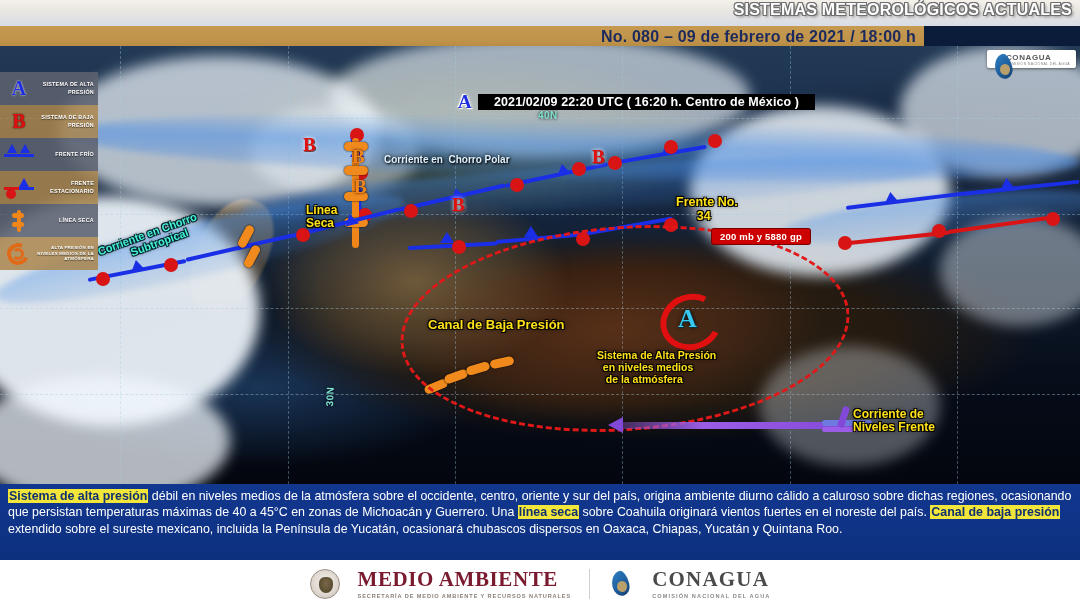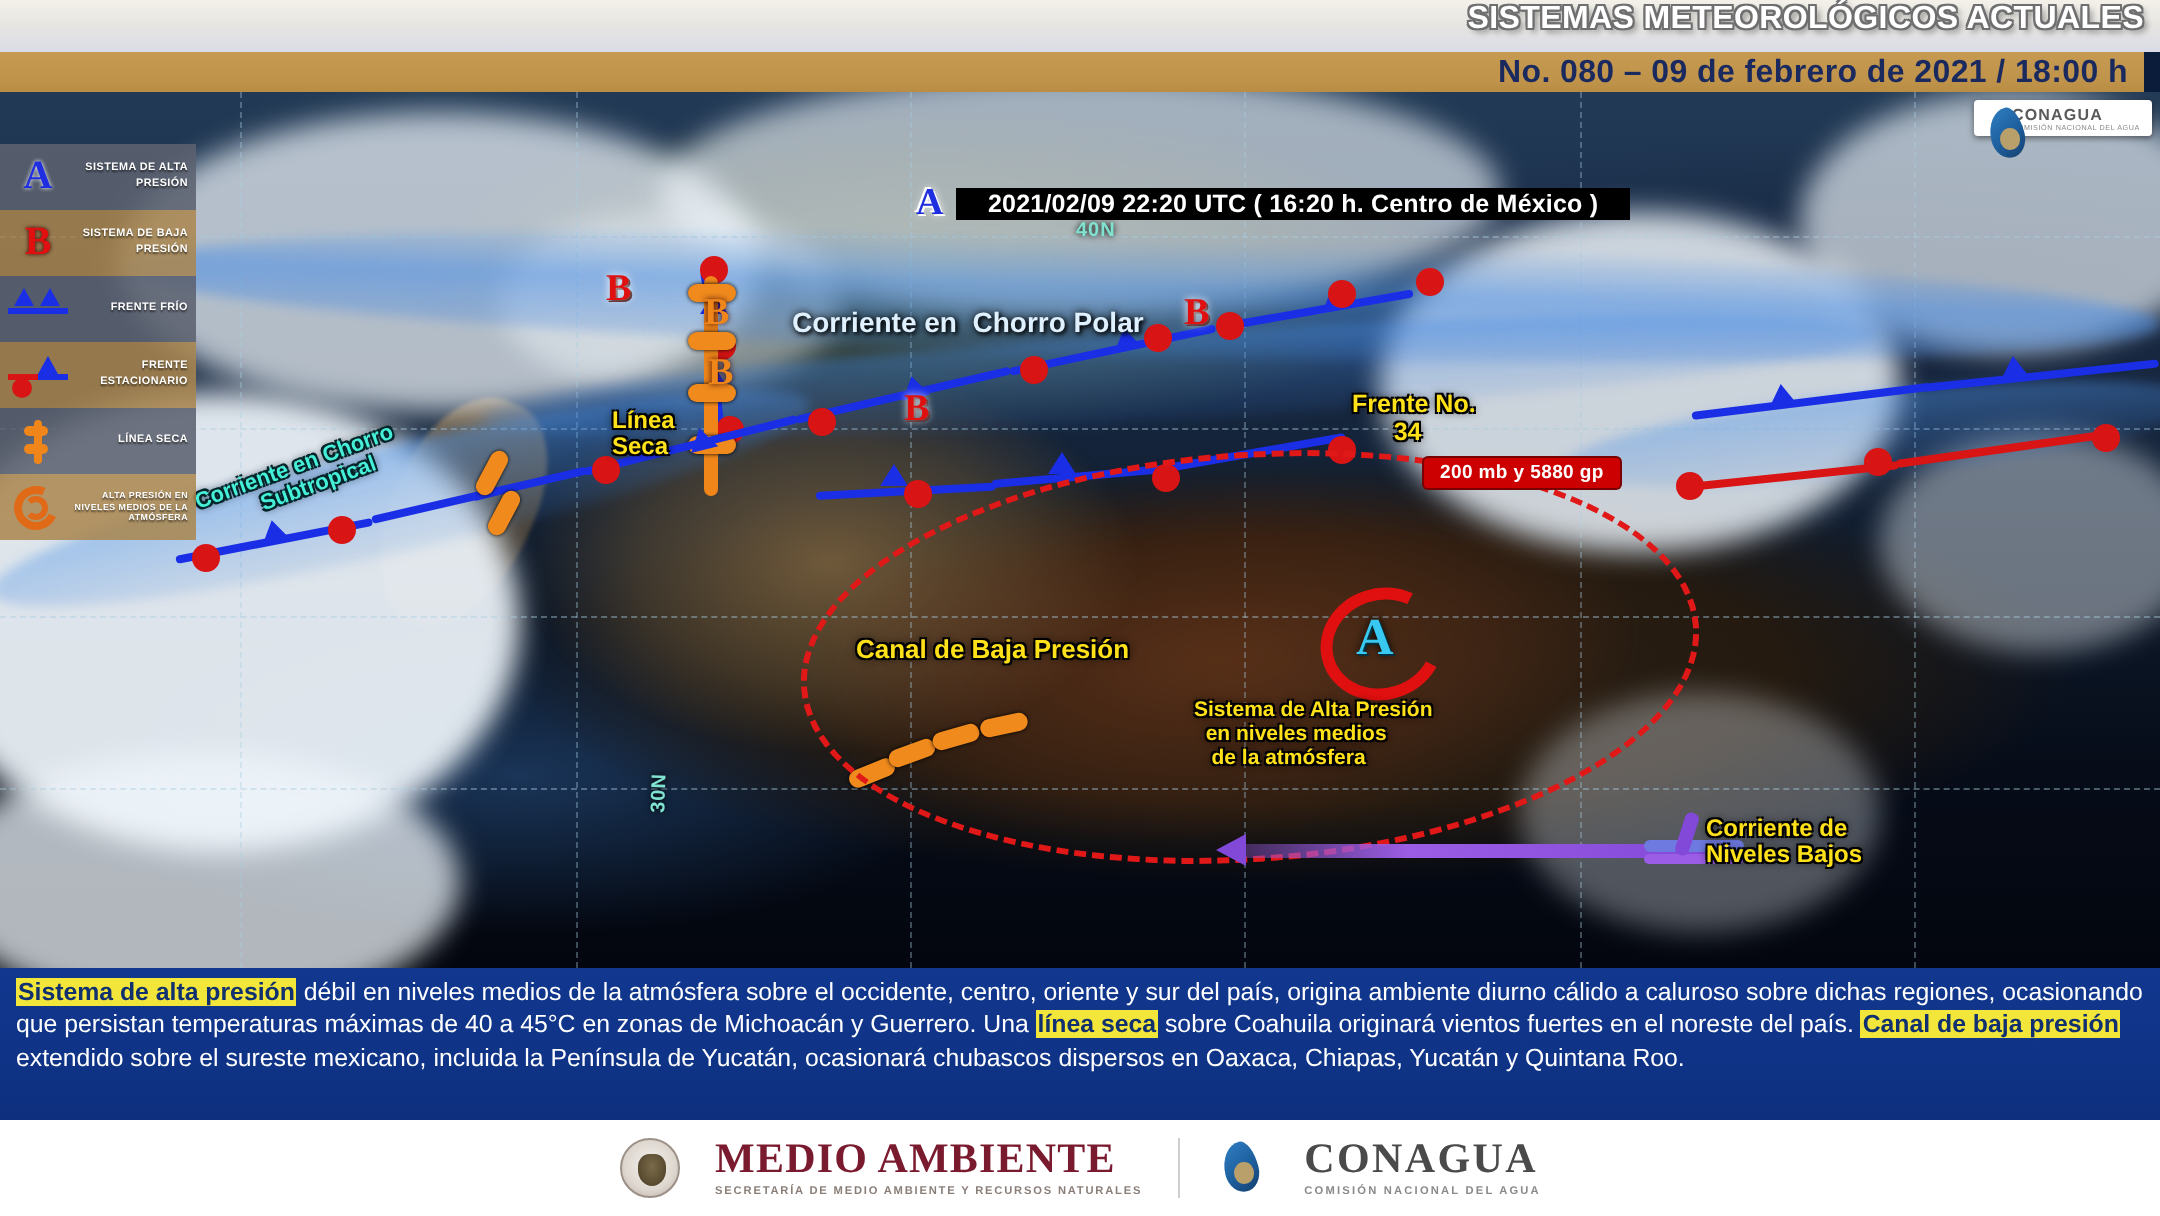--- a/index.html
+++ b/index.html
@@ -18,21 +18,21 @@
   .header-title {
     position:absolute; right:8px; top:1px;
     font-size:16px; font-weight:bold; letter-spacing:.2px;
     color:#ffffff;
     text-shadow:
       1px 0 0 #6f6f6f, -1px 0 0 #6f6f6f, 0 1px 0 #6f6f6f, 0 -1px 0 #6f6f6f,
       1px 1px 0 #6f6f6f, -1px -1px 0 #6f6f6f, 1px -1px 0 #6f6f6f, -1px 1px 0 #6f6f6f,
       2px 2px 3px rgba(0,0,0,.45);
   }
   .subheader {
-    position:absolute; left:0; top:26px; width:1072px; height:24px;
+    position:absolute; left:0; top:26px; width:924px; height:24px;
     background:linear-gradient(to bottom,#c79a51 0%,#c0934b 60%,#b5883f 100%);
   }
   .subheader-title {
     position:absolute; right:8px; top:2px;
     font-size:16px; font-weight:bold; color:#1b2a5e;
     letter-spacing:.2px;
   }
 
   
   .map {
@@ -444,33 +444,33 @@
     <div class="llj-bar2"></div>
     <div class="llj-tail"></div>
 
     <div class="press press-B" style="left:303px;top:88px">B</div>
     <div class="press press-B" style="left:352px;top:100px;color:#f0861a;text-shadow:0 0 3px #300">B</div>
     <div class="press press-B" style="left:354px;top:130px;color:#f0861a;text-shadow:0 0 3px #300">B</div>
     <div class="press press-A" style="left:458px;top:45px">A</div>
     <div class="press press-B" style="left:452px;top:148px">B</div>
     <div class="press press-B" style="left:592px;top:100px">B</div>
 
-    <div class="ann ann-white" style="left:396px;top:108px;font-size:14px">Corriente en  Chorro Polar</div>
+    <div class="ann ann-white" style="left:384px;top:108px;font-size:10px">Corriente en  Chorro Polar</div>
     <div class="ann ann-cyan" style="left:96px;top:200px;font-size:11px;transform:rotate(-20deg);transform-origin:0 0">Corriente en Chorro
           Subtropical</div>
     <div class="ann ann-yellow" style="left:306px;top:158px;font-size:12px">Línea
 Seca</div>
     <div class="ann ann-yellow" style="left:676px;top:149px;font-size:12.5px">Frente No.
       34</div>
     <div class="ann ann-yellow" style="left:428px;top:272px;font-size:13px">Canal de Baja Presión</div>
     <div class="ann ann-yellow" style="left:597px;top:304px;font-size:10.5px">Sistema de Alta Presión
   en niveles medios
    de la atmósfera</div>
     <div class="ann ann-yellow" style="left:853px;top:362px;font-size:12px">Corriente de
-Niveles Bajos</div>
+Niveles Frente</div>
 
     <div class="timestamp-box">2021/02/09 22:20 UTC ( 16:20 h. Centro de México )</div>
 
     <div class="mb-box">200 mb y 5880 gp</div>
 
     <div class="conagua-badge">
       <div class="drop" style="width:12px;height:14px"></div>
       <div>
         <div class="cb-txt">CONAGUA</div>
         <div class="cb-sub">COMISIÓN NACIONAL DEL AGUA</div>

